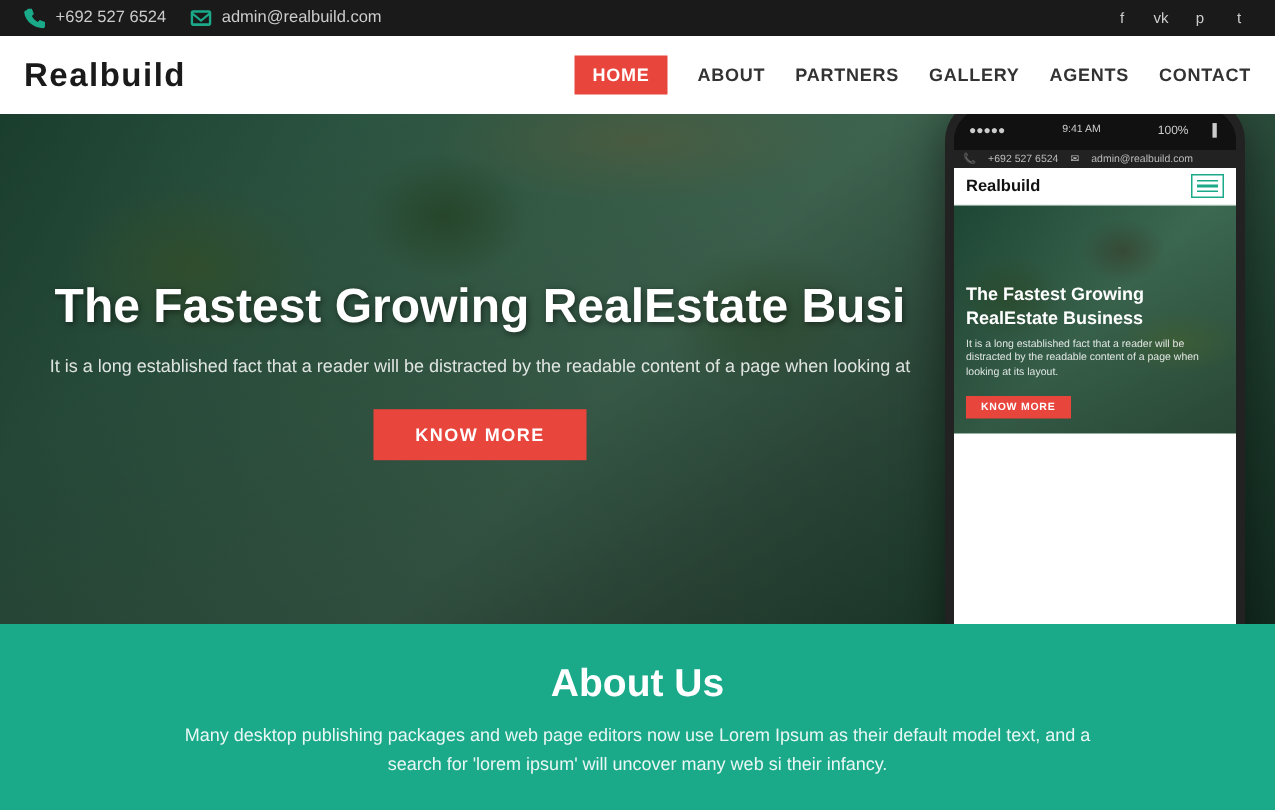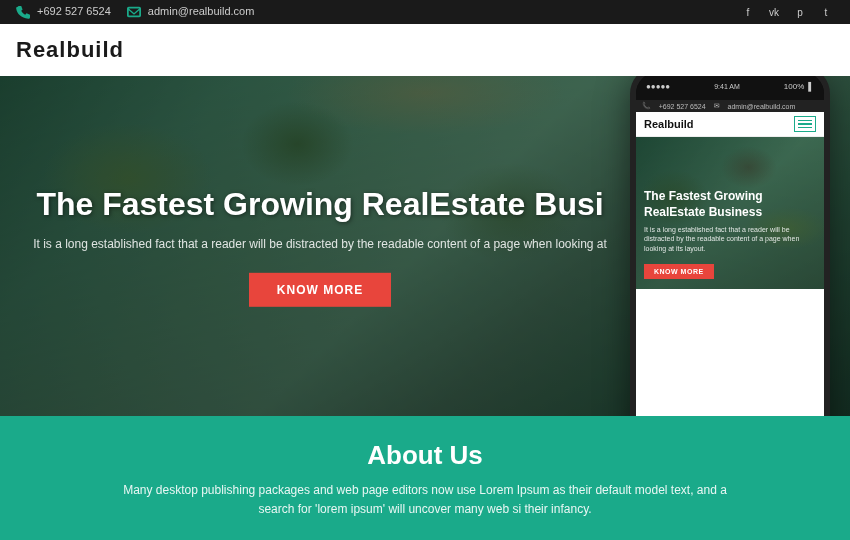--- a/index.html
+++ b/index.html
@@ -139,21 +139,21 @@
       top: 0; left: 0; right: 0;
       height: 28px;
       background: #111;
       z-index: 10;
       display: flex;
       align-items: center;
       justify-content: space-between;
       padding: 0 10px;
     }
     .phone-status-left { font-size: 8px; color: #ccc; }
-    .phone-status-right { font-size: 8px; color: #ccc; display: flex; gap: 4px; align-items: center; }
+    .phone-status-right { font-size: 8px; color: #ccc; display: flex; gap: 16px; align-items: center; }
     .phone-inner {
       position: absolute;
       top: 28px; left: 0; right: 0; bottom: 0;
       background: #fff;
       overflow: hidden;
     }
     .phone-top-bar {
       background: #222;
       color: #bbb;
       font-size: 7px;
@@ -252,20 +252,28 @@
   <div class="top-bar-right">
     <span class="social-icon">f</span>
     <span class="social-icon">vk</span>
     <span class="social-icon">p</span>
     <span class="social-icon">t</span>
   </div>
 </div>
 
 <div class="main-nav">
   <div class="logo">Realbuild</div>
+  <nav class="nav-links">
+    <a class="nav-link active">HOME</a>
+    <a class="nav-link">ABOUT</a>
+    <a class="nav-link">PARTNERS</a>
+    <a class="nav-link">GALLERY</a>
+    <a class="nav-link">AGENTS</a>
+    <a class="nav-link">CONTACT</a>
+  </nav>
 </div>
 
 <div class="hero">
   <div class="hero-bg"></div>
   <div class="hero-overlay-img"></div>
   <div class="hero-dark-overlay"></div>
 
   <div class="hero-content">
     <div class="hero-title">The Fastest Growing RealEstate Busi</div>
     <div class="hero-subtitle">It is a long established fact that a reader will be distracted by the readable content of a page when looking at</div>

